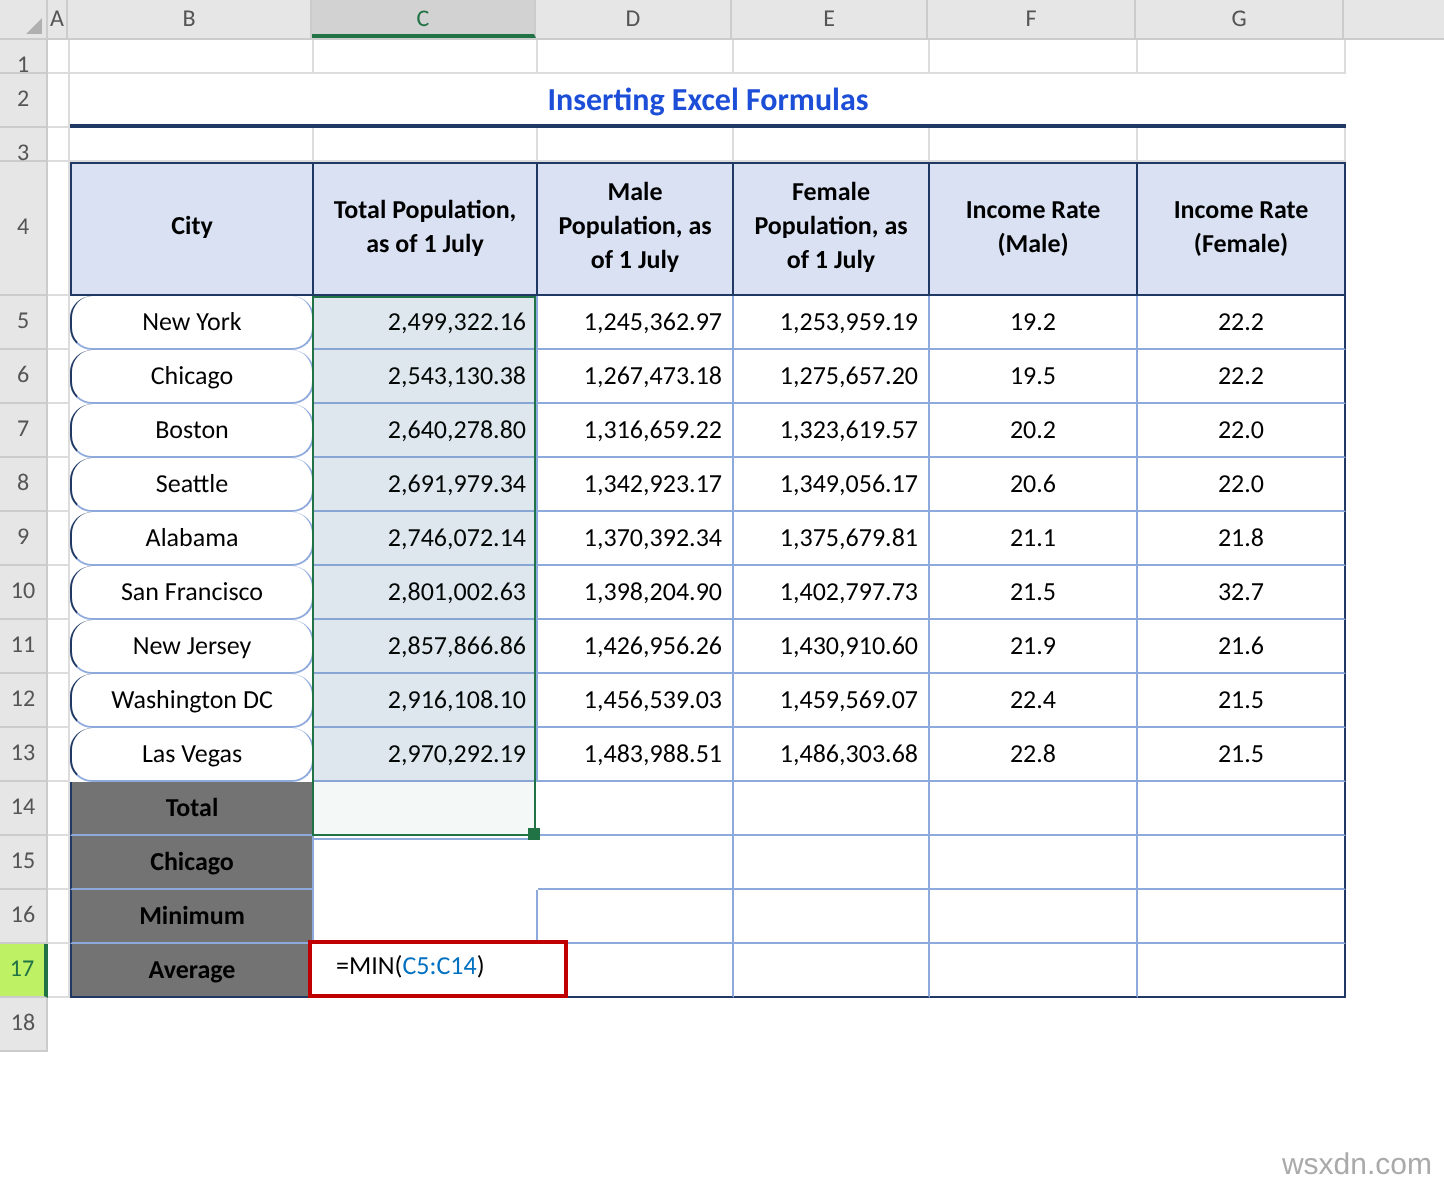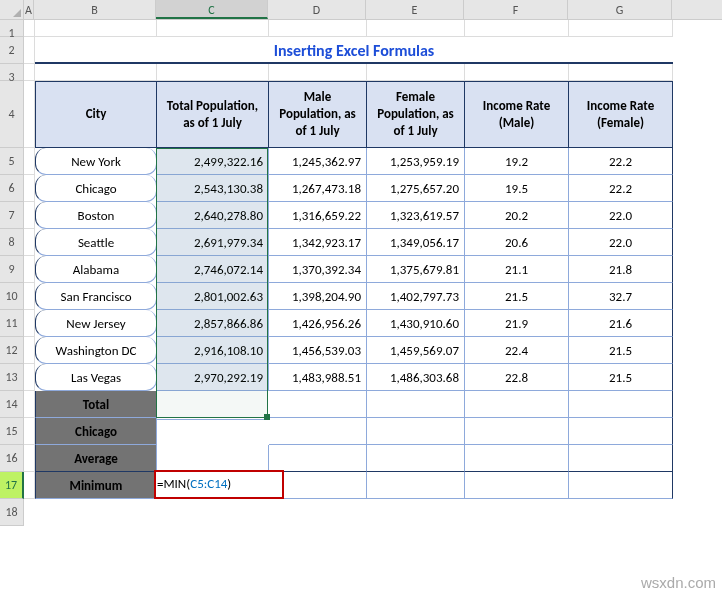--- a/index.html
+++ b/index.html
@@ -138,21 +138,21 @@
       width: 6px; height: 6px;
       background: #217346;
     }
     .formula-cell {
       position: absolute;
       border: 2.5px solid #c00000;
       pointer-events: none;
       font-family: Calibri, sans-serif;
       font-size: 13px;
       line-height: 24px;
-      padding-left: 1px;
+      padding-left: 12px;
       background: #fff;
       text-align: left;
       color: #000;
     }
     .formula-cell .ref { color: #0070C0; font-weight: normal; }
     .watermark {
       position: absolute;
       right: 6px;
       bottom: 2px;
       font-size: 15px;
@@ -326,38 +326,38 @@
       </div>
       <div class="grid-row">
         <div class="cell col-A"></div>
         <div class="cell col-B summary-label">Chicago</div>
         <div class="cell col-C data data-num summary-val">2,970,292.19</div>
         <div class="cell col-D data"></div>
           <div class="cell col-E data"></div>
           <div class="cell col-F data"></div>
           <div class="cell col-G data right-b"></div>
       </div>
+      <div class="grid-row">
+        <div class="cell col-A"></div>
+        <div class="cell col-B summary-label">Minimum</div>
+        <div class="cell col-C data"></div>
+        <div class="cell col-D data"></div>
+          <div class="cell col-E data"></div>
+          <div class="cell col-F data"></div>
+          <div class="cell col-G data right-b"></div>
+      </div>
       <div class="grid-row last-row">
         <div class="cell col-A" style="border-bottom:1px solid #dcdcdc"></div>
         <div class="cell col-B summary-label">Average</div>
         <div class="cell col-C data"></div>
         <div class="cell col-D data"></div>
           <div class="cell col-E data"></div>
           <div class="cell col-F data"></div>
           <div class="cell col-G data right-b"></div>
       </div>
-      <div class="grid-row">
-        <div class="cell col-A"></div>
-        <div class="cell col-B summary-label">Minimum</div>
-        <div class="cell col-C data"></div>
-        <div class="cell col-D data"></div>
-          <div class="cell col-E data"></div>
-          <div class="cell col-F data"></div>
-          <div class="cell col-G data right-b"></div>
-      </div>
 
       <div class="sel-range" style="left:132px; top:128px; width:112px; height:270px;"></div>
 
       <div class="formula-cell" style="left:130px; top:450px; width:130px; height:29px;">
         <span>=MIN(</span><span class="ref">C5:C14</span><span>)</span>
       </div>
 
     </div>
   </div>
 

